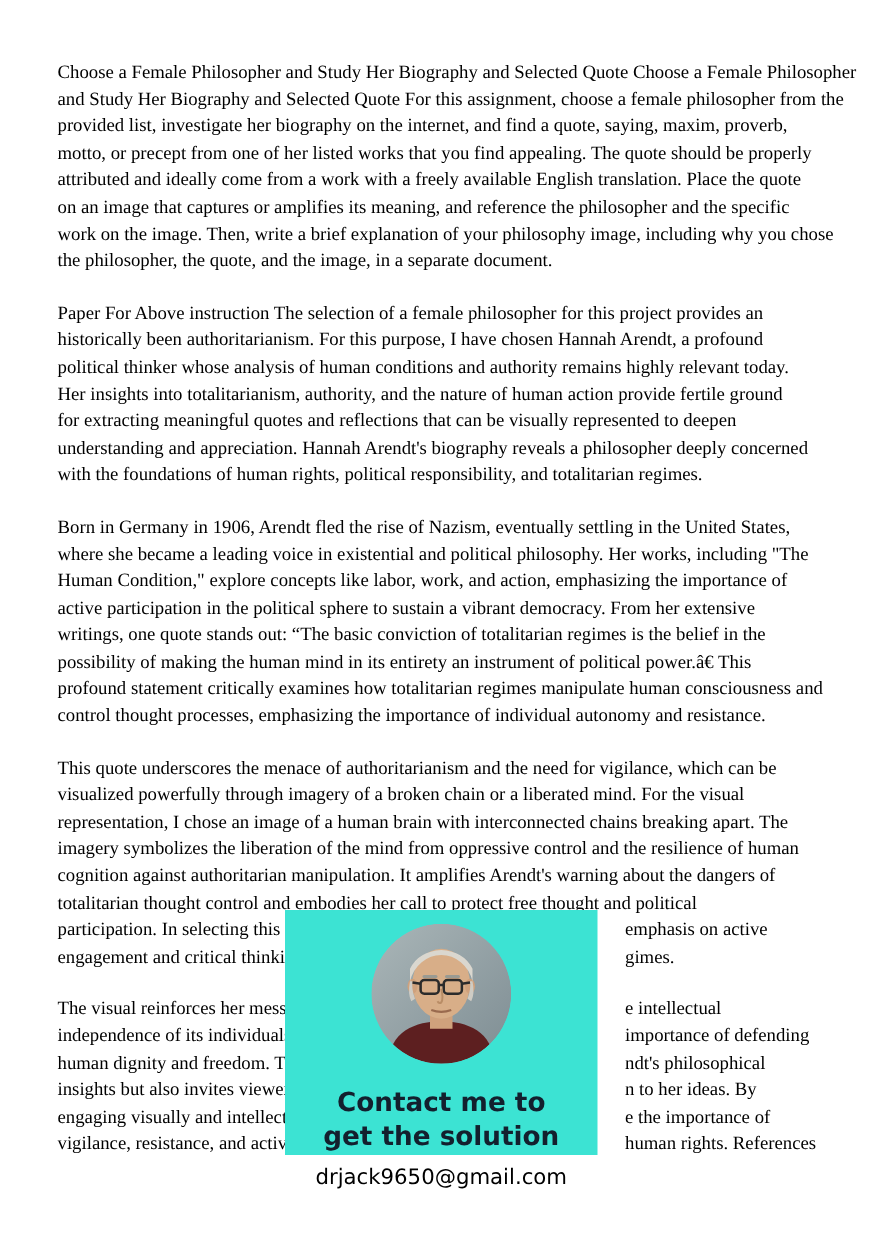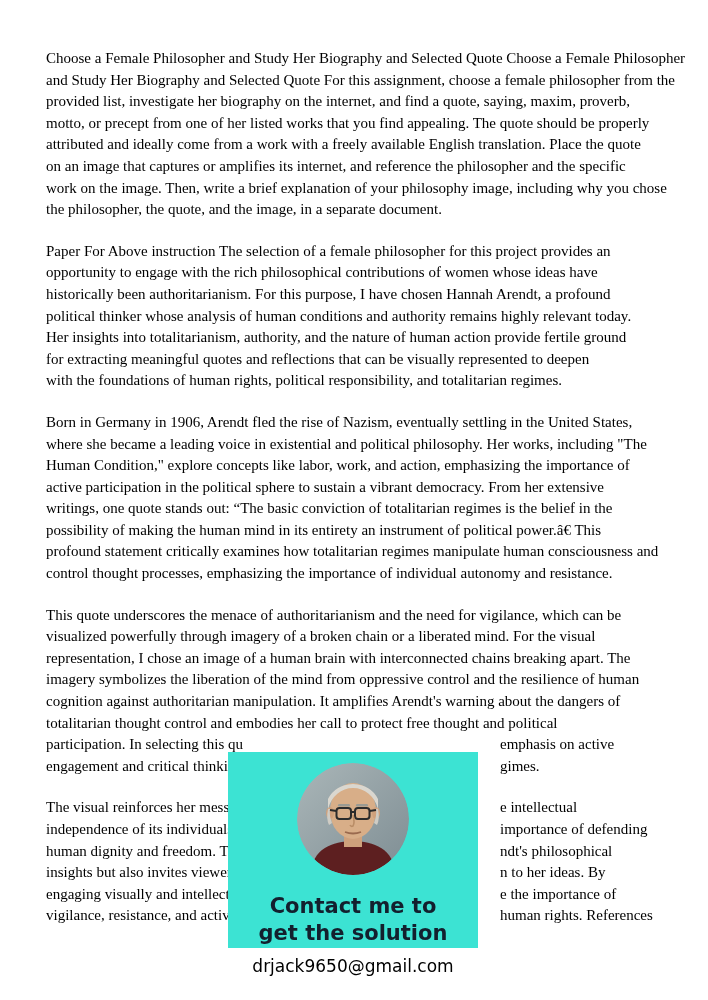--- a/index.html
+++ b/index.html
@@ -21,21 +21,21 @@
     line-height: 21.6px;
     margin-top: 12px;
   }
   .para { margin: 0 0 20px 0; }
   .line { white-space: nowrap; }
   .line.split { position: relative; }
   .frag-right { position: absolute; left: 454px; top: 0; }
   .contact-card {
     position: absolute;
     left: 228px;
-    top: 752px;
+    top: 728px;
     width: 250px;
     height: 196px;
     background: #3ce3d3;
     z-index: 10;
     text-align: center;
     font-family: "DejaVu Sans", sans-serif;
   }
   .avatar-wrap {
     width: 112px;
     height: 112px;
@@ -61,31 +61,31 @@
 </head>
 <body>
 
 <div class="doc">
     <div class="para">
       <div class="line">Choose a Female Philosopher and Study Her Biography and Selected Quote Choose a Female Philosopher</div>
       <div class="line">and Study Her Biography and Selected Quote For this assignment, choose a female philosopher from the</div>
       <div class="line">provided list, investigate her biography on the internet, and find a quote, saying, maxim, proverb,</div>
       <div class="line">motto, or precept from one of her listed works that you find appealing. The quote should be properly</div>
       <div class="line">attributed and ideally come from a work with a freely available English translation. Place the quote</div>
-      <div class="line">on an image that captures or amplifies its internet, and reference the philosopher and the specific</div>
+      <div class="line">on an image that captures or amplifies its meaning, and reference the philosopher and the specific</div>
       <div class="line">work on the image. Then, write a brief explanation of your philosophy image, including why you chose</div>
       <div class="line">the philosopher, the quote, and the image, in a separate document.</div>
     </div>
     <div class="para">
       <div class="line">Paper For Above instruction The selection of a female philosopher for this project provides an</div>
-      <div class="line">opportunity to engage with the rich philosophical contributions of women whose ideas have</div>
       <div class="line">historically been authoritarianism. For this purpose, I have chosen Hannah Arendt, a profound</div>
       <div class="line">political thinker whose analysis of human conditions and authority remains highly relevant today.</div>
       <div class="line">Her insights into totalitarianism, authority, and the nature of human action provide fertile ground</div>
       <div class="line">for extracting meaningful quotes and reflections that can be visually represented to deepen</div>
+      <div class="line">understanding and appreciation. Hannah Arendt's biography reveals a philosopher deeply concerned</div>
       <div class="line">with the foundations of human rights, political responsibility, and totalitarian regimes.</div>
     </div>
     <div class="para">
       <div class="line">Born in Germany in 1906, Arendt fled the rise of Nazism, eventually settling in the United States,</div>
       <div class="line">where she became a leading voice in existential and political philosophy. Her works, including "The</div>
       <div class="line">Human Condition," explore concepts like labor, work, and action, emphasizing the importance of</div>
       <div class="line">active participation in the political sphere to sustain a vibrant democracy. From her extensive</div>
       <div class="line">writings, one quote stands out: “The basic conviction of totalitarian regimes is the belief in the</div>
       <div class="line">possibility of making the human mind in its entirety an instrument of political power.â€ This</div>
       <div class="line">profound statement critically examines how totalitarian regimes manipulate human consciousness and</div>

